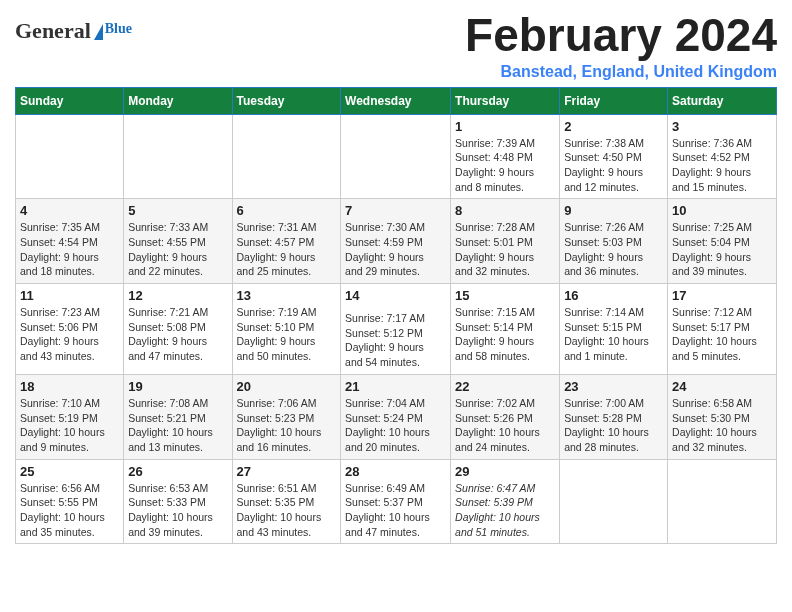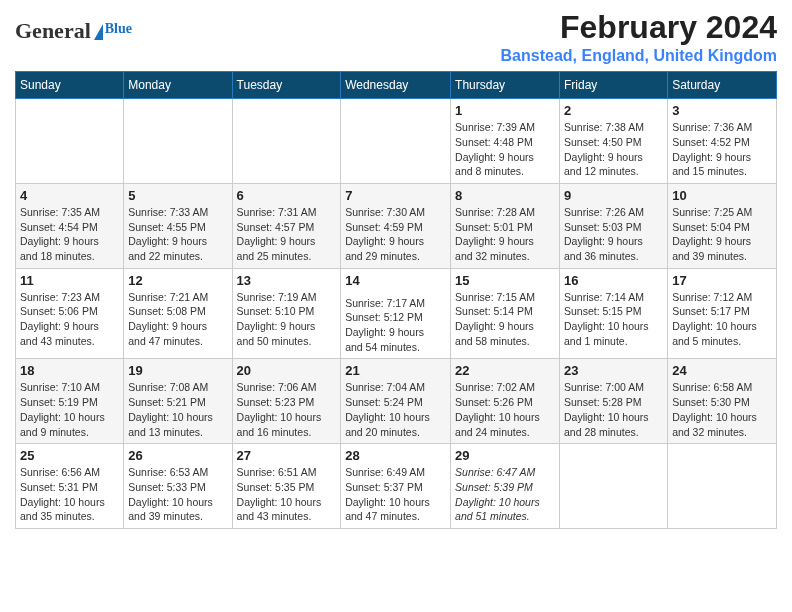--- a/index.html
+++ b/index.html
@@ -25,43 +25,43 @@
     }
     .logo-img {
       display: flex;
       align-items: center;
       gap: 2px;
     }
     .title-block {
       text-align: right;
     }
     .main-title {
-      font-size: 32px;
+      font-size: 46px;
       font-weight: bold;
       color: #222;
       line-height: 1.1;
     }
     .subtitle {
       font-size: 16px;
       color: #3b82f6;
       margin-top: 2px;
       font-weight: bold;
     }
     table {
       width: 100%;
       border-collapse: collapse;
       font-size: 11px;
     }
     thead tr th {
-      background-color: #0c4a6e;
+      background-color: #15803d;
       color: #fff;
       padding: 6px 4px;
       text-align: left;
       font-size: 12px;
-      font-weight: normal;
+      font-weight: bold;
       border: 1px solid #2979c0;
     }
     tbody tr td {
       border: 1px solid #ccc;
       padding: 4px 4px;
       vertical-align: top;
       width: 113px;
       min-height: 70px;
       background: #fff;
     }
@@ -296,21 +296,21 @@
           <div class="day-info" style="white-space: pre-line;">Sunrise: 6:58 AM
 Sunset: 5:30 PM
 Daylight: 10 hours
 and 32 minutes.</div>
         </td>
       </tr>
       <tr>
         <td>
           <div class="day-number">25</div>
           <div class="day-info" style="white-space: pre-line;">Sunrise: 6:56 AM
-Sunset: 5:31 PM
+Sunset: 5:55 PM
 Daylight: 10 hours
 and 35 minutes.</div>
         </td>
         <td>
           <div class="day-number">26</div>
           <div class="day-info" style="white-space: pre-line;">Sunrise: 6:53 AM
 Sunset: 5:33 PM
 Daylight: 10 hours
 and 39 minutes.</div>
         </td>

